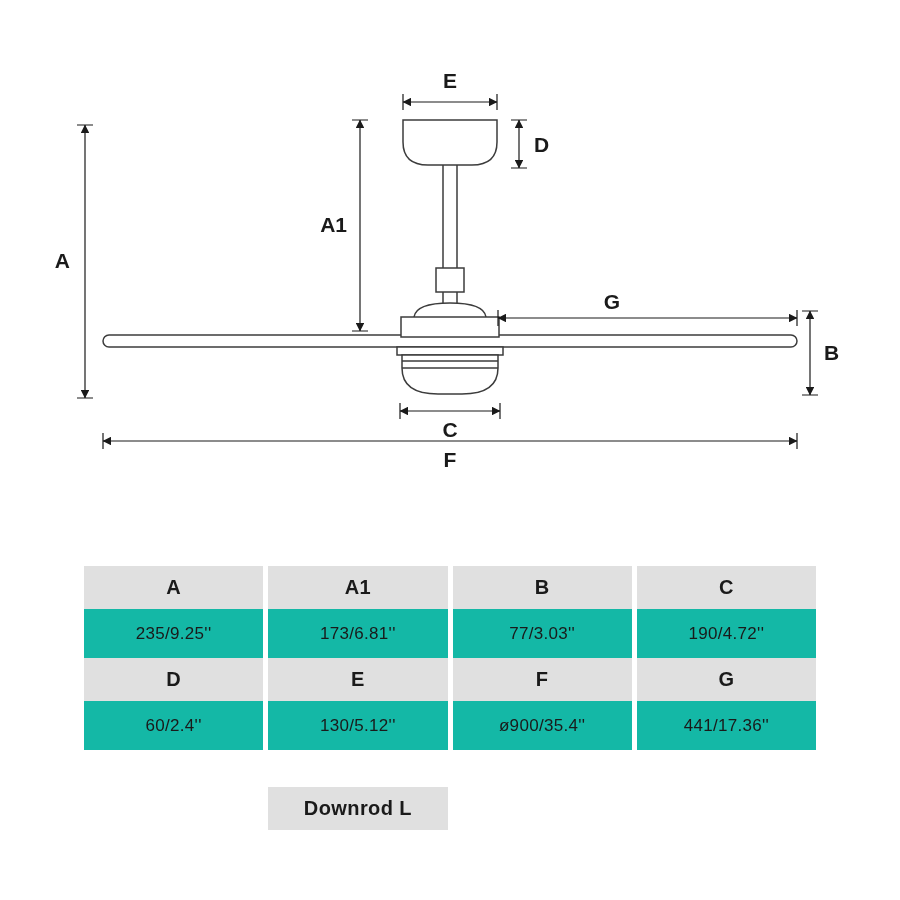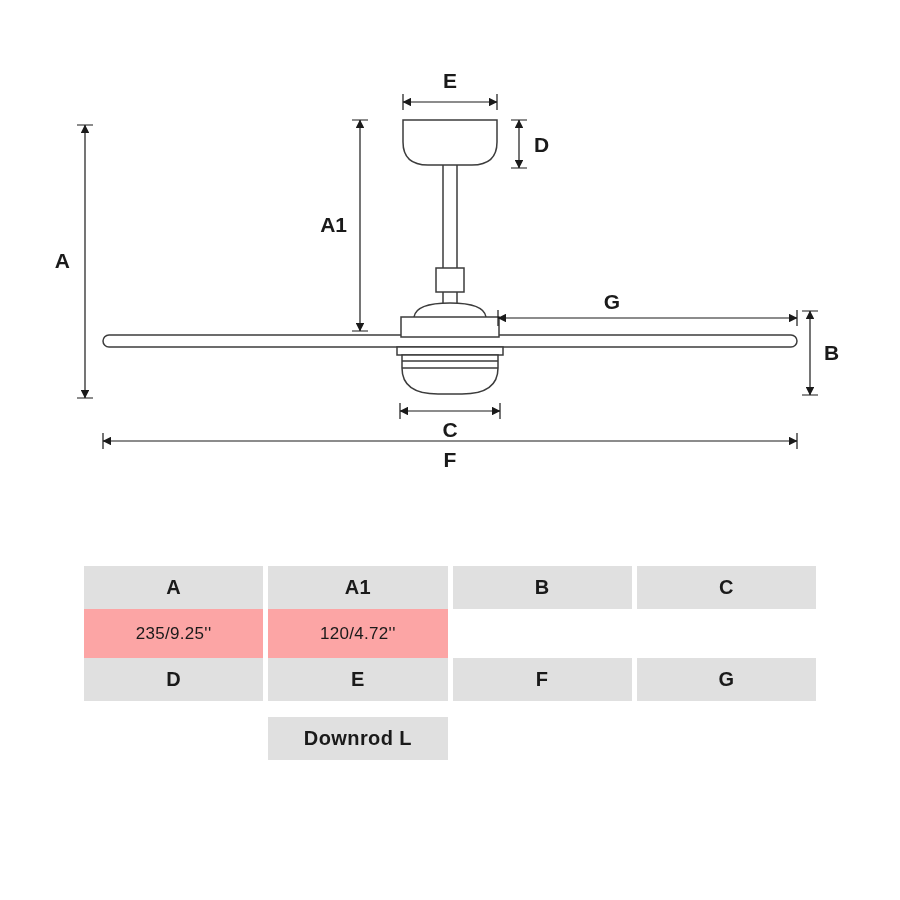--- a/index.html
+++ b/index.html
@@ -44,32 +44,32 @@
     background:#e0e0e0;
     height:43px;
     display:flex;
     align-items:center;
     justify-content:center;
     font-weight:bold;
     font-size:20px;
     letter-spacing:0.4px;
   }
   .vcell{
-    background:#fca5a5;
+    background:#14b8a6;
     height:49px;
     display:flex;
     align-items:center;
     justify-content:center;
     font-size:17px;
     letter-spacing:0.3px;
   }
   .downrod-section{
     margin-top:16px;
   }
-  .col2{grid-column:2;}
+  .col2{grid-column:2;margin-top:21px;}
   .col3{grid-column:3;}
 </style>
 </head>
 <body>
 
 <div class="page">
 
   <div class="diagram-wrap">
     <svg width="900" height="500" viewBox="0 0 900 500">
       <defs>
@@ -140,28 +140,36 @@
   <div class="dim-table">
 
     <div class="trow">
       <div class="hcell">A</div>
       <div class="hcell">A1</div>
       <div class="hcell">B</div>
       <div class="hcell">C</div>
     </div>
     <div class="trow">
       <div class="vcell">235/9.25''</div>
-      <div class="vcell">120/4.72''</div>
+      <div class="vcell">173/6.81''</div>
+      <div class="vcell">77/3.03''</div>
+      <div class="vcell">190/4.72''</div>
     </div>
 
     <div class="trow">
       <div class="hcell">D</div>
       <div class="hcell">E</div>
       <div class="hcell">F</div>
       <div class="hcell">G</div>
+    </div>
+    <div class="trow">
+      <div class="vcell">60/2.4''</div>
+      <div class="vcell">130/5.12''</div>
+      <div class="vcell">ø900/35.4''</div>
+      <div class="vcell">441/17.36''</div>
     </div>
 
     <div class="trow downrod-section">
       <div class="hcell col2">Downrod L</div>
     </div>
 
   </div>
 </div>
 
 </body></html>

